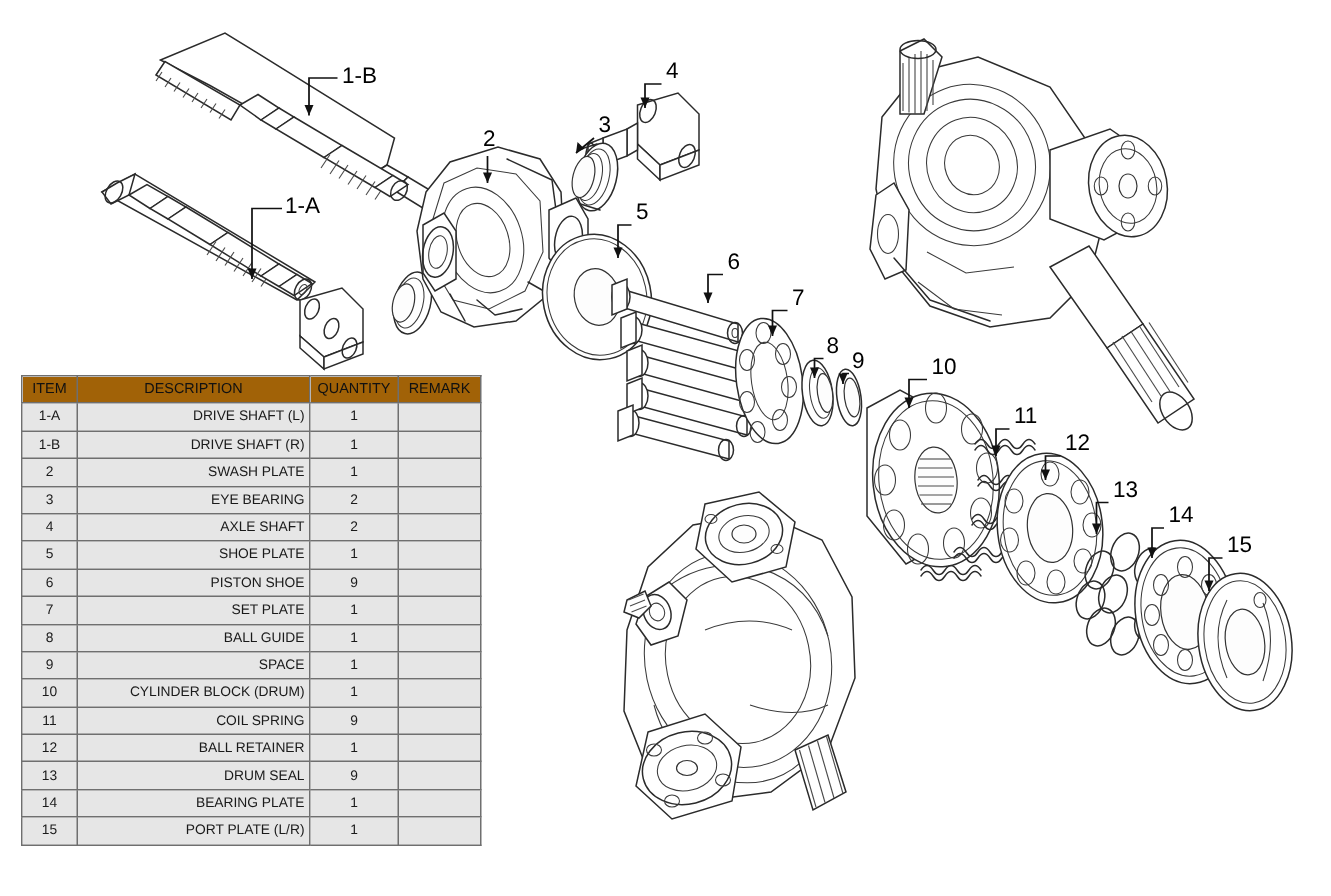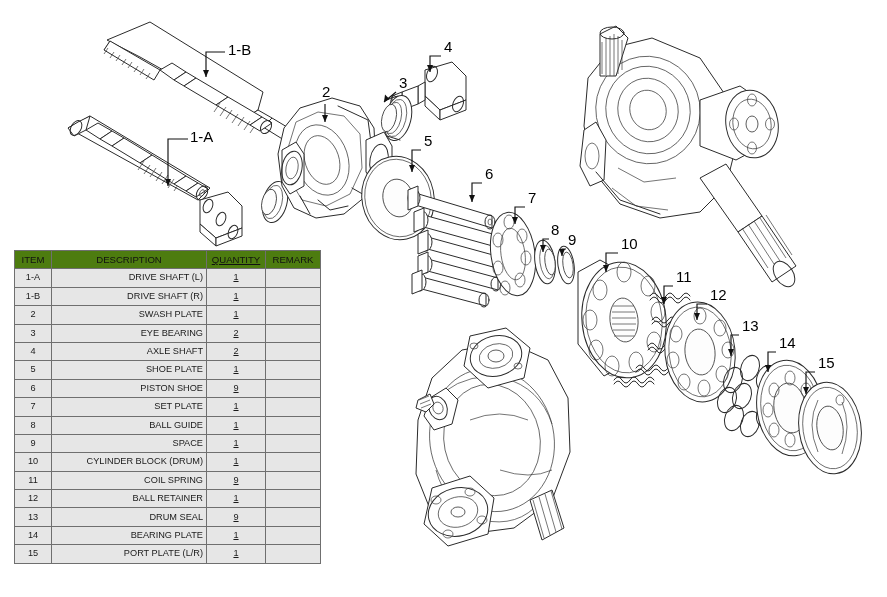--- a/index.html
+++ b/index.html
@@ -30,29 +30,29 @@
   table.parts th, table.parts td{
     border:1px solid #6f6f6f;
     height:17.4px;
     padding:0 3px;
     line-height:1;
     font-weight:normal;
     overflow:hidden;
     white-space:nowrap;
   }
   table.parts thead th{
-    background:#4d7c0f;
+    background:#a16207;
     text-align:center;
     font-size:9.6px;
     color:#111;
   }
   table.parts tbody td{ background:#e6e6e6; }
   .c-item{width:30px;text-align:center;}
   .c-desc{width:148px;text-align:right;padding-left:5px;}
-  .c-qty{width:52px;text-align:center;text-decoration:underline;}
+  .c-qty{width:52px;text-align:center;}
   .c-rem{width:48px;}
 
   
   svg#drawing{position:absolute;left:0;top:0;width:887px;height:597px;}
   .ln{fill:none;stroke:#2b2b2b;stroke-width:1;stroke-linejoin:round;stroke-linecap:round;}
   .lnT{fill:none;stroke:#3a3a3a;stroke-width:.7;}
   .fillW{fill:#ffffff;stroke:#2b2b2b;stroke-width:1;}
   .fillW2{fill:#fdfdfd;stroke:#333;stroke-width:.8;}
   .spl{stroke:#4a4a4a;stroke-width:.75;fill:none;}
   .lead{stroke:#111;stroke-width:1.15;fill:none;}

